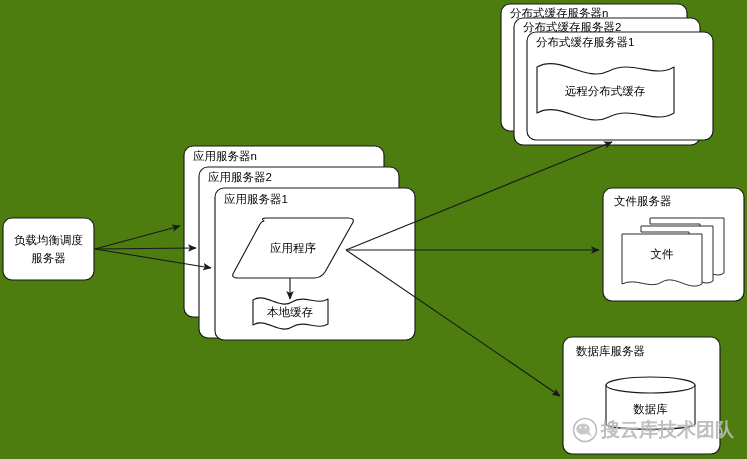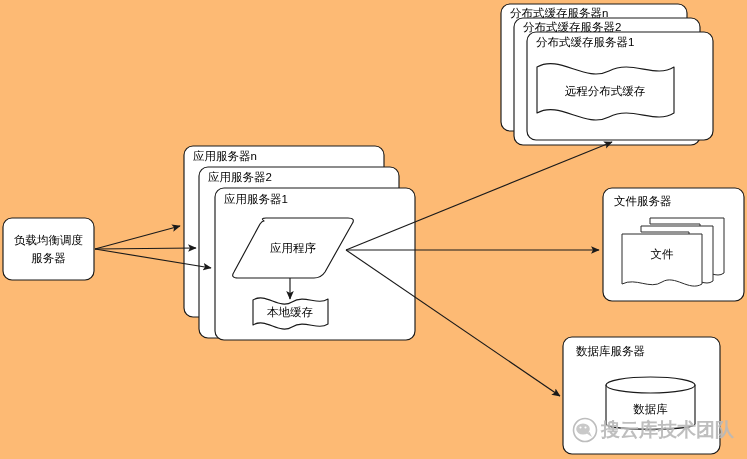--- a/index.html
+++ b/index.html
@@ -7,21 +7,21 @@
     padding: 0;
     background: #ffffff;
   }
   body {
     font-family: "Liberation Sans", "DejaVu Sans", sans-serif;
   }
   #canvas-root {
     position: relative;
     width: 747px;
     height: 459px;
-    background: #fdba74;
+    background: #4d7c0f;
     overflow: hidden;
   }
   svg#diagram {
     display: block;
     width: 747px;
     height: 459px;
   }
   .shape-stroke {
     fill: #ffffff;
     stroke: #1a1a1a;

